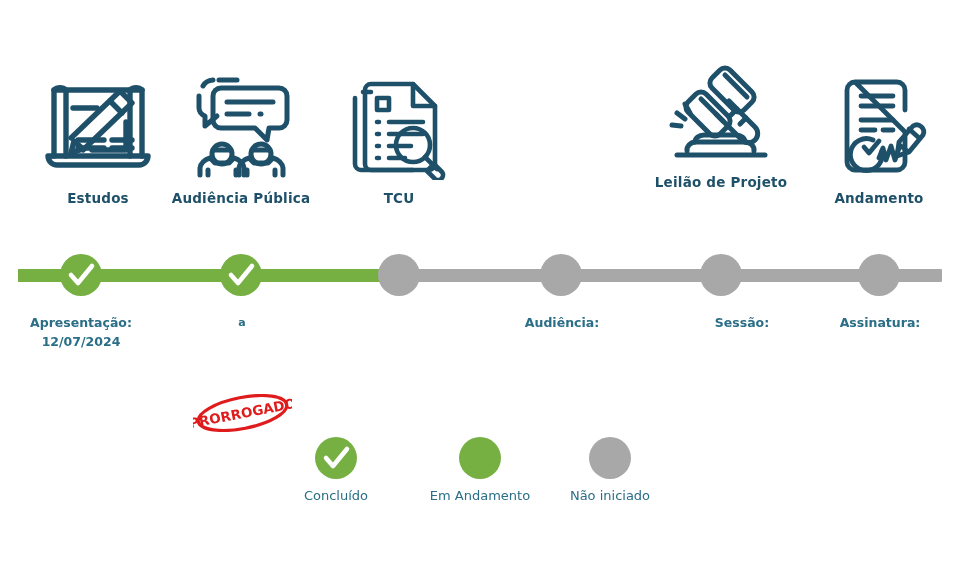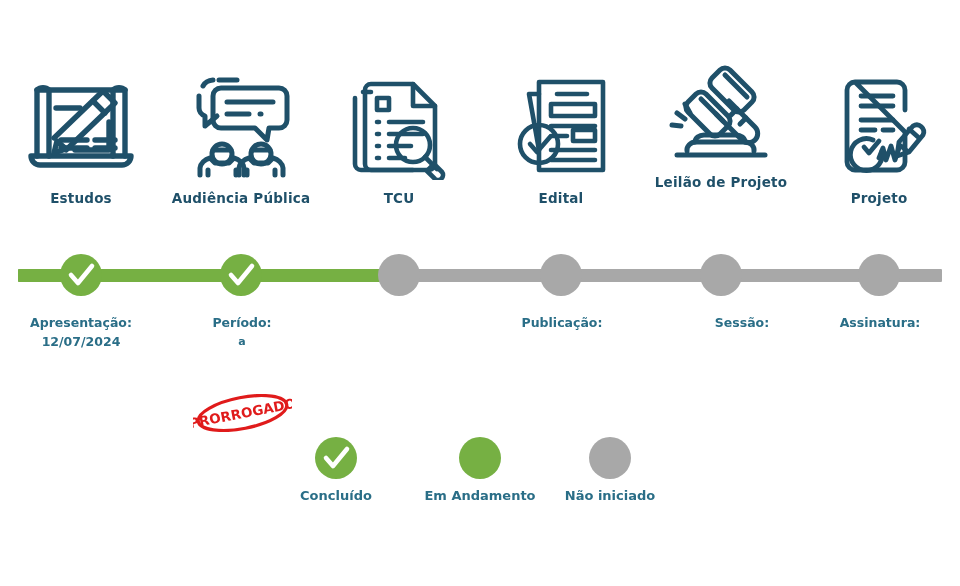--- a/index.html
+++ b/index.html
@@ -90,30 +90,30 @@
   }
   .legend-dot{
     width:42px;height:42px;border-radius:50%;
     margin:0 auto;position:relative;
   }
   .legend-dot.green{background:#76b043;}
   .legend-dot.gray{background:#a8a8a8;}
   .legend-text{
     margin-top:9px;
     font-size:13px;
-    font-weight:bold;
+    font-weight:normal;
     color:#2a6e87;
   }
 </style>
 </head>
 <body>
 
 <div class="stage">
 
-  <div class="step-col" style="left:1px;top:70px;">
+  <div class="step-col" style="left:18px;top:70px;">
     <div class="icon-box">
       <svg width="116" height="108" viewBox="0 0 116 108">
         <g fill="none" stroke="#1f5069" stroke-width="5.4" stroke-linecap="round" stroke-linejoin="round">
           <path d="M14 18 h88 v66 M14 18 v66"></path>
           <path d="M8 84 h100 a9 9 0 0 1 -9 9 H17 a9 9 0 0 1 -9 -9 z"></path>
           <path d="M14 18 a8 7 0 0 1 12 0 v66 M102 18 a8 7 0 0 0 -12 0 v66"></path>
           <path d="M33 36 h24"></path>
           <path d="M86 50 v28 H52"></path>
           <path d="M38 68 h26 M72 68 h20"></path>
           <path d="M38 76 h26 M72 76 h20"></path>
@@ -160,39 +160,20 @@
           <path d="M48 50 h34 M48 62 h34 M48 74 h22 M48 86 h16"></path>
           <circle cx="72" cy="73" r="17"></circle>
           <path d="M84 85 l12 12"></path>
           <path d="M93 92 l8 8 a5 5 0 0 1 -7 7 l-8 -8 z"></path>
         </g>
       </svg>
     </div>
     <div class="step-label">TCU</div>
   </div>
 
-  <div class="step-col" style="left:481px;top:70px;">
-    <div class="icon-box">
-      <svg width="116" height="108" viewBox="0 0 116 108">
-        <g fill="none" stroke="#1f5069" stroke-width="4.6" stroke-linecap="round" stroke-linejoin="round">
-          <path d="M26 22 h10 M26 22 l10 56"></path>
-          <path d="M36 10 h64 v88 H36 z"></path>
-          <path d="M54 22 h30"></path>
-          <rect x="48" y="32" width="44" height="12"></rect>
-          <path d="M48 54 h44"></path>
-          <path d="M48 64 h16"></path>
-          <rect x="70" y="58" width="22" height="11"></rect>
-          <path d="M48 78 h44 M48 88 h44"></path>
-          <circle cx="36" cy="72" r="19"></circle>
-          <path d="M27 72 l7 8 13 -15"></path>
-        </g>
-      </svg>
-    </div>
-    <div class="step-label">Edital</div>
-  </div>
 
   <div class="step-col" style="left:641px;top:54px;text-align:center;">
     <div class="icon-box">
       <svg width="116" height="108" viewBox="0 0 116 108">
         <g fill="none" stroke="#1f5069" stroke-width="5" stroke-linecap="round" stroke-linejoin="round">
           <path d="M57 14 a7 7 0 0 1 10 0 l22 22 a7 7 0 0 1 0 10 l-8 8 a7 7 0 0 1 -10 0 L49 32 a7 7 0 0 1 0 -10 z"></path>
           <path d="M62 19 l22 22"></path>
           <path d="M33 38 a7 7 0 0 1 10 0 l22 22 a7 7 0 0 1 0 10 l-8 8 a7 7 0 0 1 -10 0 L25 56 a7 7 0 0 1 0 -10 z"></path>
           <path d="M38 43 l22 22"></path>
           <path d="M66 45 l26 26 a9 9 0 0 1 -13 13 L53 58"></path>
@@ -216,21 +197,21 @@
           <path d="M40 48 h32 M40 58 h14 M62 58 h10"></path>
           <path d="M52 68 a16 16 0 1 0 9 11"></path>
           <path d="M43 75 l5 6 10 -12"></path>
           <path d="M58 86 l4 -10 3 12 5 -14 4 14 4 -12"></path>
           <path d="M78 70 l14 -16 a7 7 0 0 1 10 9 L88 80 l-12 4 z"></path>
           <path d="M88 57 l9 8"></path>
           <path d="M80 74 l6 5"></path>
         </g>
       </svg>
     </div>
-    <div class="step-label">Projeto</div>
+    <div class="step-label">Andamento</div>
   </div>
 
   <div class="track"></div>
   <div class="track-done" style="width:362px;"></div>
 
   <div class="node done" style="left:81px;">
     <svg class="tick" viewBox="0 0 42 42">
       <path d="M11 21 l7 8 14 -17" fill="none" stroke="#ffffff" stroke-width="4.6" stroke-linecap="round" stroke-linejoin="round"></path>
     </svg>
   </div>
@@ -243,27 +224,26 @@
   <div class="node todo" style="left:561px;"></div>
   <div class="node todo" style="left:721px;"></div>
   <div class="node todo" style="left:879px;"></div>
 
   <div class="date-col" style="left:-4px;">
     <span class="d-line">Apresentação:</span>
     <span class="d-line">12/07/2024</span>
   </div>
 
   <div class="date-col" style="left:157px;">
-    <span class="d-line">Período:</span>
     <span class="d-sep">a</span>
   </div>
 
 
   <div class="date-col" style="left:477px;">
-    <span class="d-line">Publicação:</span>
+    <span class="d-line">Audiência:</span>
   </div>
 
   <div class="date-col" style="left:657px;">
     <span class="d-line">Sessão:</span>
   </div>
 
   <div class="date-col" style="left:795px;">
     <span class="d-line">Assinatura:</span>
   </div>
 

